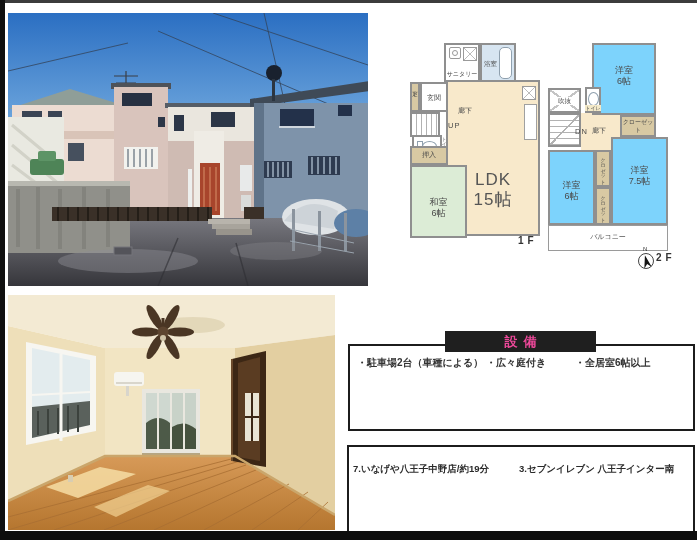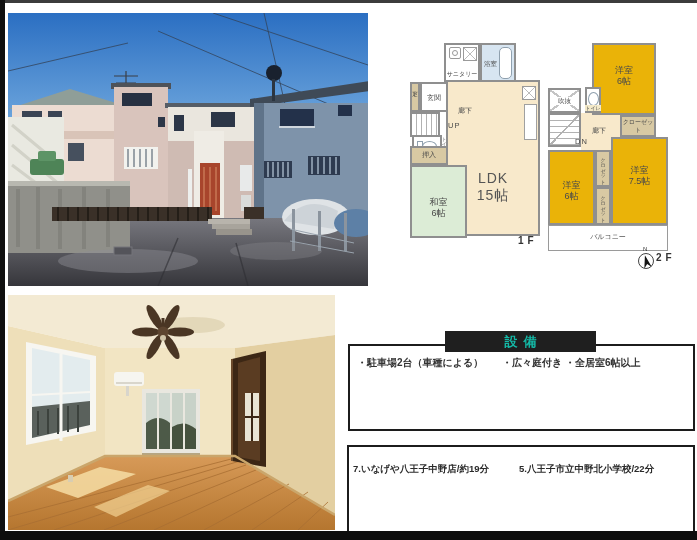--- a/index.html
+++ b/index.html
@@ -12,21 +12,21 @@
   #strip-bottom{left:0;top:531px;width:697px;height:9px;background:#0d0d0d;}
   
   #photo-exterior{left:8px;top:13px;width:360px;height:273px;}
   #photo-interior{left:8px;top:295px;width:327px;height:235px;}
   
   .plan{position:absolute;}
   .room{position:absolute;box-sizing:border-box;border:2px solid #8f8f8f;}
   .noborder{border:none;}
   .lbl{position:absolute;color:#4a4a4a;line-height:1.2;text-align:center;white-space:nowrap;}
   .vlbl{writing-mode:vertical-rl;text-orientation:upright;white-space:normal;line-height:1;}
-  .cream{background:#eab308;}
+  .cream{background:#7dd3fc;}
   .beige{background:#f8e9cb;}
   .green{background:#dcecd6;}
   .blue{background:#d7e5f1;}
   .tan{background:#d8c9a3;}
   .white{background:#ffffff;}
   .stairs-v{background:repeating-linear-gradient(to right,#ffffff 0 4px,#b2b2b2 4px 5px);}
   .stairs-h{background:
      linear-gradient(to bottom right,rgba(0,0,0,0) 48%,#b2b2b2 48% 52%,rgba(0,0,0,0) 52%),
      repeating-linear-gradient(to bottom,#ffffff 0 5px,#b2b2b2 5px 6px);}
   .void-x{background-image:
@@ -43,21 +43,21 @@
   .kcounter{position:absolute;width:11px;height:34px;border:1px solid #a0a0a0;background:#fff;}
   .floorno{position:absolute;font-size:10px;letter-spacing:4px;color:#333;font-weight:bold;}
   
   #compass{left:638px;top:253px;width:16px;height:16px;border:1px solid #444;border-radius:50%;background:#fff;}
   #compass-needle{position:absolute;left:2px;top:1px;width:11px;height:13px;background:#151515;
       clip-path:polygon(50% 0,85% 100%,50% 70%,15% 100%);transform:rotate(-14deg);}
   #compass-n{left:643px;top:246px;font-size:6px;color:#333;}
   
   #note{right:4px;top:296px;font-size:12px;font-weight:bold;color:#242424;letter-spacing:0.5px;}
   .infobox{position:absolute;border:2px solid #1c1c1c;background:#fff;}
-  .blackhdr{position:absolute;background:#1f1f1f;color:#14b8a6;text-align:center;font-weight:bold;}
+  .blackhdr{position:absolute;background:#1f1f1f;color:#ec4899;text-align:center;font-weight:bold;}
   #facilities-box{left:348px;top:344px;width:343px;height:83px;}
   #facilities-hdr{left:445px;top:331px;width:145px;height:21px;line-height:21px;font-size:13px;letter-spacing:6px;padding-left:6px;}
   #facilities-items{left:357px;top:356px;width:334px;font-size:10px;font-weight:bold;color:#333;}
   #facilities-items span{display:inline-block;}
   #life-box{left:347px;top:445px;width:344px;height:85px;}
   #life-hdr{left:445px;top:438px;width:147px;height:23px;line-height:23px;font-size:13.5px;letter-spacing:1px;}
   #life-items{left:353px;top:462px;width:336px;display:grid;grid-template-columns:166px auto;row-gap:10px;
       font-size:9.5px;font-weight:bold;color:#2a2a2a;line-height:13px;}
 </style>
 </head>
@@ -243,21 +243,21 @@
         <circle r="5.5" fill="#5d4530"></circle>
         <circle cy="6" r="3" fill="#cfc4a8"></circle>
       </g>
       <path d="M0 206 L97 161 L227 161 L327 220" stroke="#caa66b" stroke-width="2.5" fill="none"></path>
       <rect x="60" y="180" width="5" height="7" fill="#d8cdb2"></rect>
     </svg>
   </div>
 
   <div class="plan" style="left:410px;top:43px;width:132px;height:207px;">
     <div class="room beige" style="left:36px;top:37px;width:94px;height:156px;">
-      <div class="lbl" style="left:0;right:0;top:88px;font-size:14px;letter-spacing:1px;color:#555;">
+      <div class="lbl" style="left:0;right:0;top:88px;font-size:17px;letter-spacing:1px;color:#555;">
         <span>LDK</span><br>
         <span>15帖</span>
       </div>
       <div class="sink-icon" style="right:2px;top:4px;"></div>
       <div class="kcounter" style="right:1px;top:22px;"></div>
     </div>
     <div class="room white" style="left:34px;top:0;width:36px;height:39px;">
       <div class="washer-icon" style="left:3px;top:2px;"></div>
       <div class="sink-icon" style="left:17px;top:2px;"></div>
       <div class="lbl" style="left:0;right:0;bottom:2px;font-size:6px;">サニタリー</div>
@@ -326,37 +326,37 @@
     <div class="room cream" style="left:66px;top:94px;width:57px;height:88px;">
       <div class="lbl" style="left:0;right:0;top:26px;font-size:9px;">
         <span>洋室</span><br>
         <span>7.5帖</span>
       </div>
     </div>
     <div class="room white" style="left:3px;top:182px;width:120px;height:26px;border-width:1px;border-color:#9a9a9a;">
       <div class="lbl" style="left:0;right:0;top:7px;font-size:7px;">バルコニー</div>
     </div>
     <div class="lbl" style="left:47px;top:84px;font-size:7px;">廊下</div>
-    <div class="lbl" style="left:30px;top:94px;font-size:7.5px;letter-spacing:1px;">DN</div>
+    <div class="lbl" style="left:30px;top:84px;font-size:7.5px;letter-spacing:1px;">DN</div>
     <div class="floorno" style="left:111px;top:209px;">2F</div>
   </div>
   <div class="abs" id="compass">
     <div id="compass-needle"></div>
   </div>
   <div class="abs lbl" id="compass-n">N</div>
 
 
   <div class="infobox" id="facilities-box"></div>
   <div class="blackhdr" id="facilities-hdr">設備</div>
   <div class="abs" id="facilities-items">
-    <span style="margin-right:16px;">・駐車場2台（車種による）</span>
-    <span style="margin-right:0;">・広々庭付き</span>
+    <span style="">・駐車場2台（車種による）</span>
+    <span style="margin-right:26px;">・広々庭付き</span>
     <span>・全居室6帖以上</span>
   </div>
 
   <div class="infobox" id="life-box"></div>
   <div class="abs" id="life-items">
     <span>7.いなげや八王子中野店/約19分</span>
-    <span>5.八王子市立中野北小学校/22分</span>
+    <span>3.セブンイレブン 八王子インター南</span>
   </div>
 
   <div class="abs" id="strip-bottom"></div>
 </div>
 
 </body></html>

